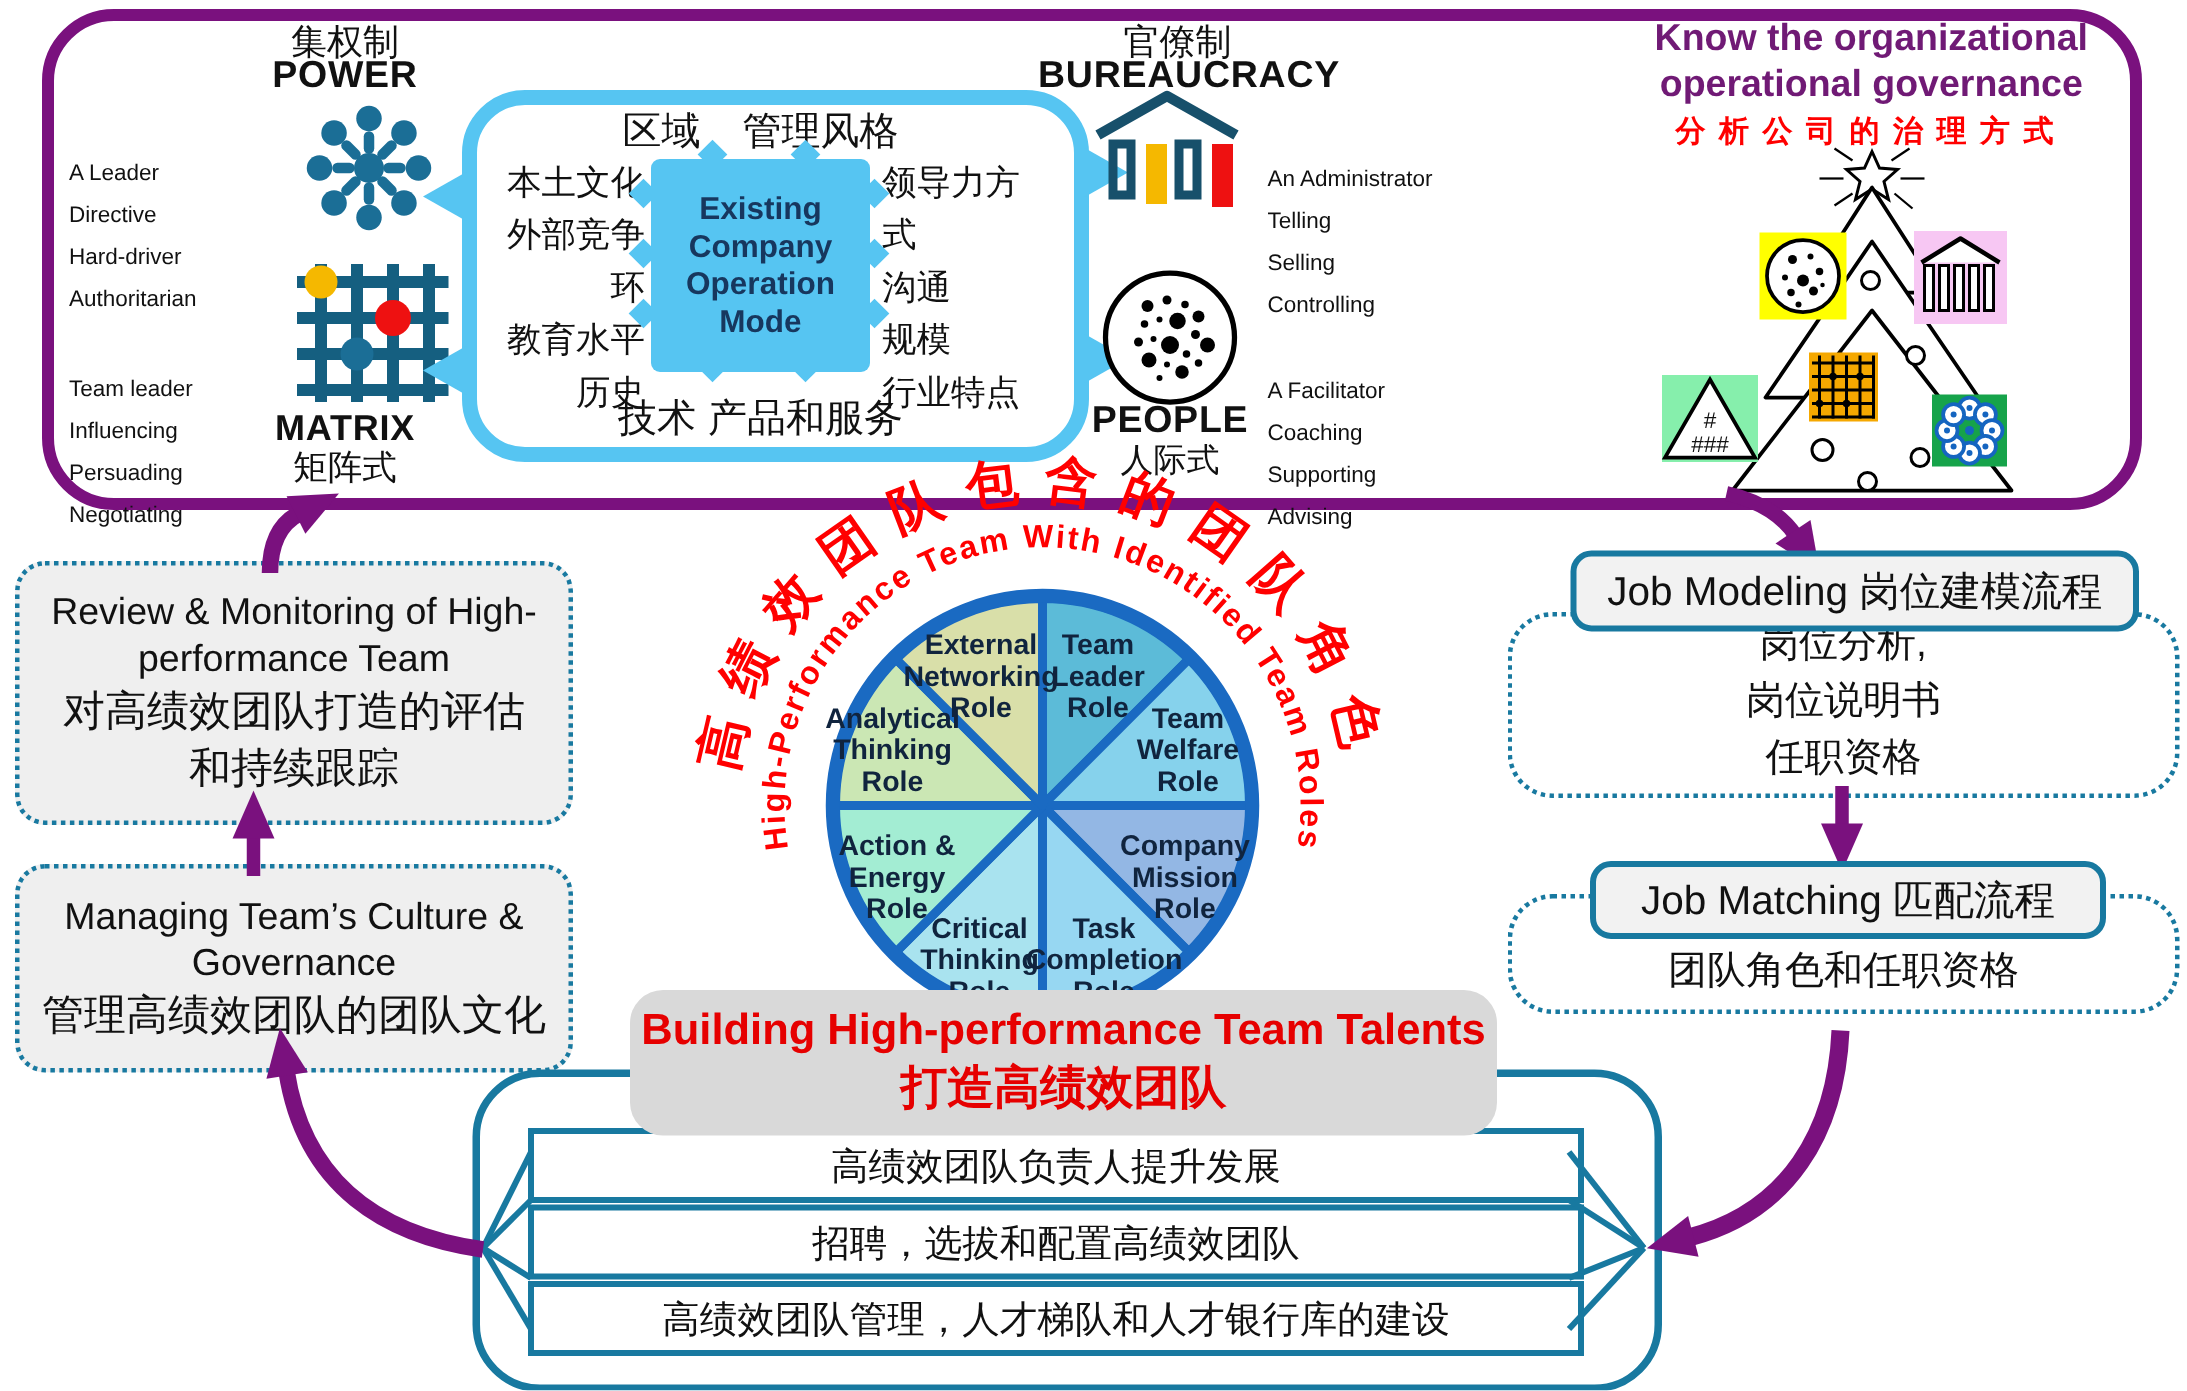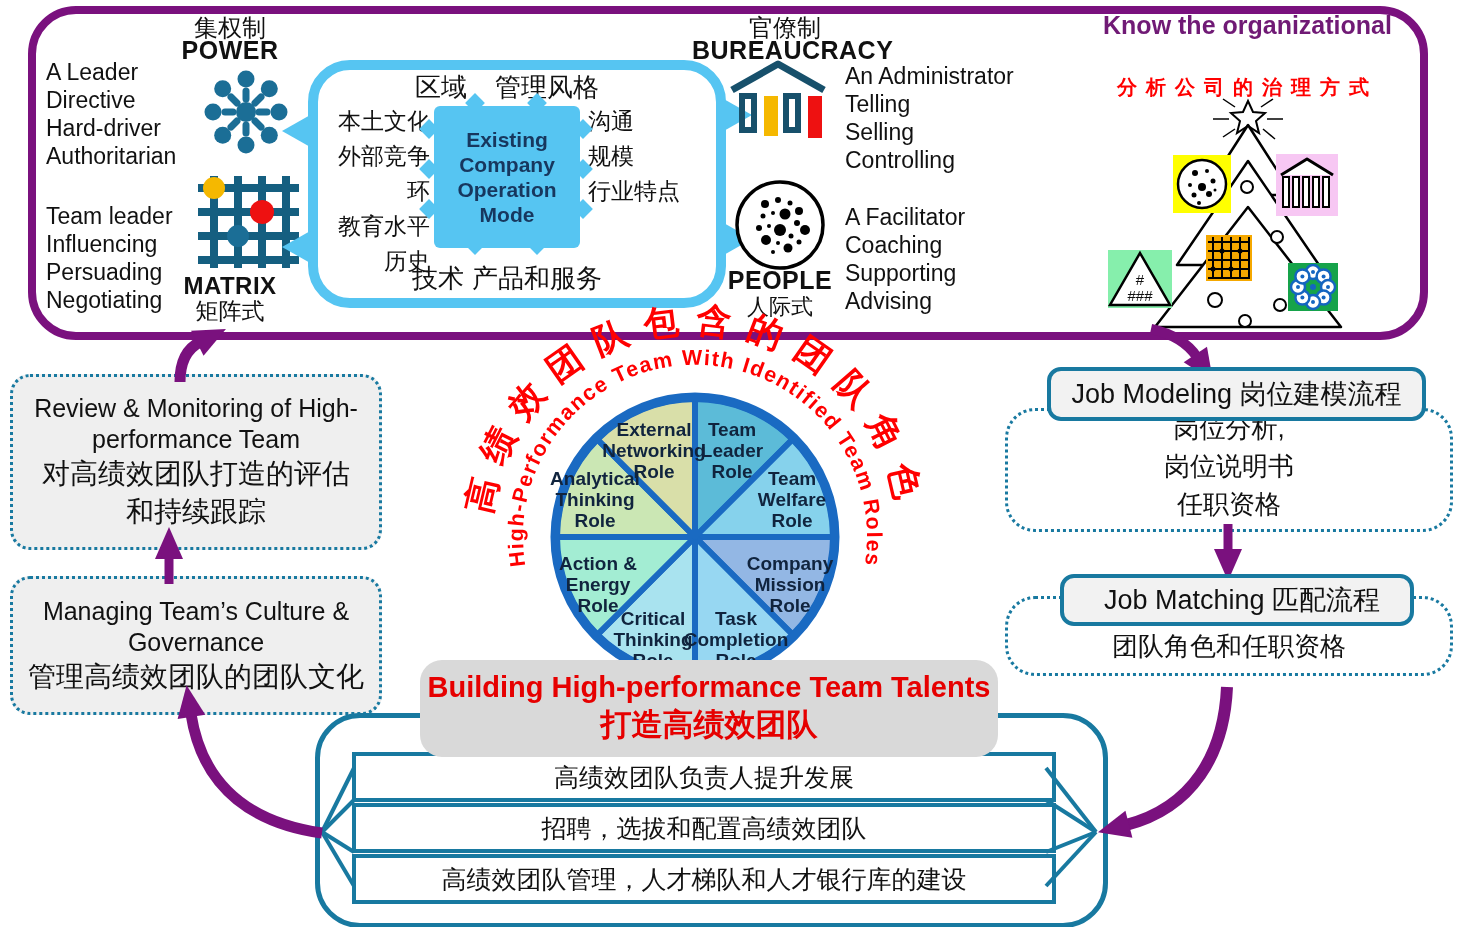--- a/index.html
+++ b/index.html
@@ -4,21 +4,21 @@
 <style>
   html,body{margin:0;padding:0;background:#fff;}
   .canvas{position:relative;width:1458px;height:927px;background:#fff;overflow:hidden;
           font-family:"Liberation Sans",sans-serif;color:#111;}
   .abs{position:absolute;}
   .ctr{text-align:center;}
   
   .panel-top{left:28px;top:6px;width:1384px;height:318px;border:8px solid #7A117E;border-radius:48px;}
   .hdr-zh{font-size:24px;}
   .hdr-en{font-size:25px;font-weight:bold;letter-spacing:.5px;}
-  .trait-list{font-size:23px;line-height:28px;}
+  .trait-list{font-size:15px;line-height:28px;margin-top:44px;}
   
   .bubble{left:308px;top:60px;width:398px;height:228px;border:10px solid #56C5F2;border-radius:42px;background:#fff;}
   .tail{position:absolute;width:0;height:0;}
   .tail-l{left:-36px;border-top:17px solid transparent;border-bottom:17px solid transparent;border-right:30px solid #56C5F2;}
   .tail-r{right:-36px;border-top:17px solid transparent;border-bottom:17px solid transparent;border-left:30px solid #56C5F2;}
   .bub-row{position:absolute;left:0;width:378px;display:flex;justify-content:center;gap:28px;font-size:26px;}
   .bub-col{position:absolute;font-size:23px;line-height:35px;}
   .bub-core{position:absolute;left:116px;top:36px;width:146px;height:142px;background:#56C5F2;
             display:flex;flex-direction:column;align-items:center;justify-content:center;
             font-size:21px;font-weight:bold;color:#17375E;line-height:25px;border-radius:6px;}
@@ -123,20 +123,21 @@
       <span>区域</span>
       <span>管理风格</span>
     </div>
     <div class="bub-col" style="left:0;top:34px;width:112px;text-align:right;">
       <div>本土文化</div>
       <div>外部竞争环</div>
       <div>教育水平</div>
       <div>历史</div>
     </div>
     <div class="bub-col" style="left:270px;top:34px;width:110px;">
+      <div>领导力方式</div>
       <div>沟通</div>
       <div>规模</div>
       <div>行业特点</div>
     </div>
 
     <span class="spike" style="left:104px;top:52px;"></span>
     <span class="spike" style="left:104px;top:92px;"></span>
     <span class="spike" style="left:104px;top:132px;"></span>
     <span class="spike" style="left:258px;top:52px;"></span>
     <span class="spike" style="left:258px;top:92px;"></span>
@@ -204,20 +205,21 @@
   <div class="abs ctr hdr-en" style="left:700px;top:266px;width:160px;">PEOPLE</div>
   <div class="abs ctr" style="left:700px;top:292px;width:160px;font-size:22px;">人际式</div>
   <div class="abs trait-list" style="left:845px;top:203px;">
     <div>A Facilitator</div>
     <div>Coaching</div>
     <div>Supporting</div>
     <div>Advising</div>
   </div>
 
   <div class="abs ctr gov-en" style="left:1075px;top:10px;width:345px;">Know the organizational</div>
+  <div class="abs ctr gov-en" style="left:1075px;top:41px;width:345px;">operational governance</div>
   <div class="abs ctr gov-zh" style="left:1070px;top:74px;width:355px;">分析公司的治理方式</div>
 
   <svg style="left:1095px;top:95px;" width="300" height="235" viewBox="0 0 300 235">
     <g stroke="#000" stroke-width="1.5">
       <line x1="128" y1="4" x2="140" y2="12"></line>
         <line x1="178" y1="4" x2="166" y2="12"></line>
       <line x1="118" y1="24" x2="134" y2="24"></line>
         <line x1="188" y1="24" x2="172" y2="24"></line>
       <line x1="128" y1="42" x2="140" y2="34"></line>
         <line x1="180" y1="44" x2="168" y2="34"></line>
@@ -372,21 +374,21 @@
   <div class="abs dotted-white" style="left:1005px;top:408px;width:448px;height:124px;justify-content:flex-end;padding-bottom:6px;box-sizing:border-box;">
     <div class="detail-line">岗位分析,</div>
     <div class="detail-line">岗位说明书</div>
     <div class="detail-line">任职资格</div>
   </div>
   <div class="abs title-box" style="left:1047px;top:367px;width:371px;height:46px;">Job Modeling  岗位建模流程</div>
 
   <div class="abs dotted-white" style="left:1005px;top:596px;width:448px;height:80px;justify-content:flex-end;padding-bottom:8px;box-sizing:border-box;">
     <div class="detail-line">团队角色和任职资格</div>
   </div>
-  <div class="abs title-box" style="left:1060px;top:574px;width:336px;height:44px;padding-left:10px;">Job Matching  匹配流程</div>
+  <div class="abs title-box" style="left:1060px;top:574px;width:336px;height:44px;">Job Matching  匹配流程</div>
 
   <div class="abs teal-frame"></div>
   <div class="abs bar" style="top:752px;">高绩效团队负责人提升发展</div>
   <div class="abs bar" style="top:803px;">招聘，选拔和配置高绩效团队</div>
   <div class="abs bar" style="top:854px;">高绩效团队管理，人才梯队和人才银行库的建设</div>
   <div class="abs gray-hdr">
     <div class="en">Building High-performance Team Talents</div>
     <div class="zh">打造高绩效团队</div>
   </div>
 

